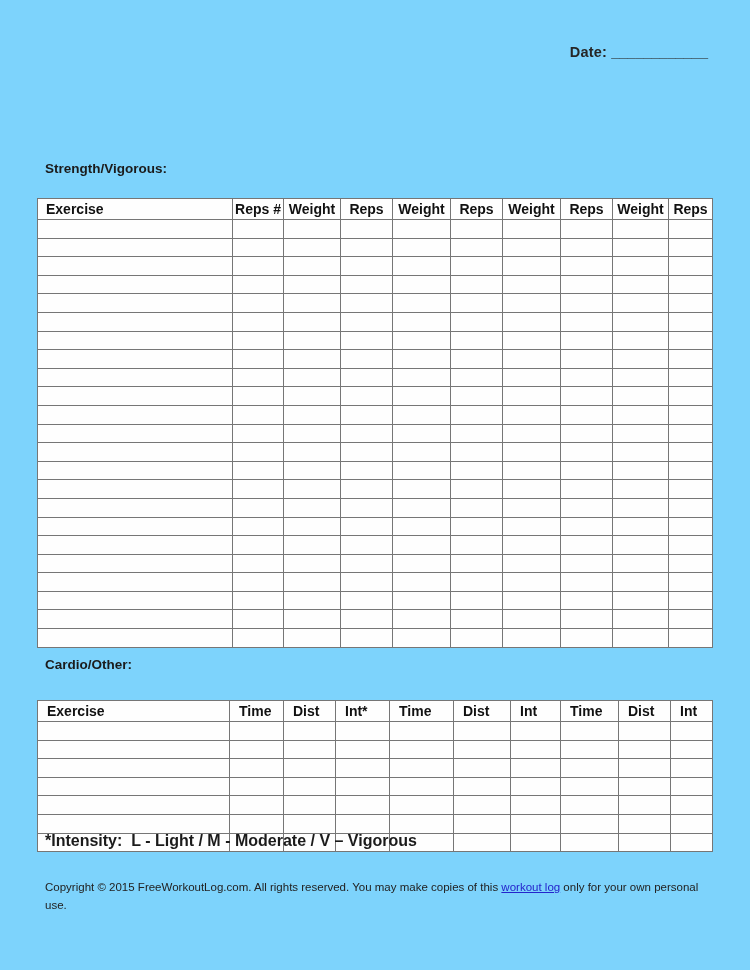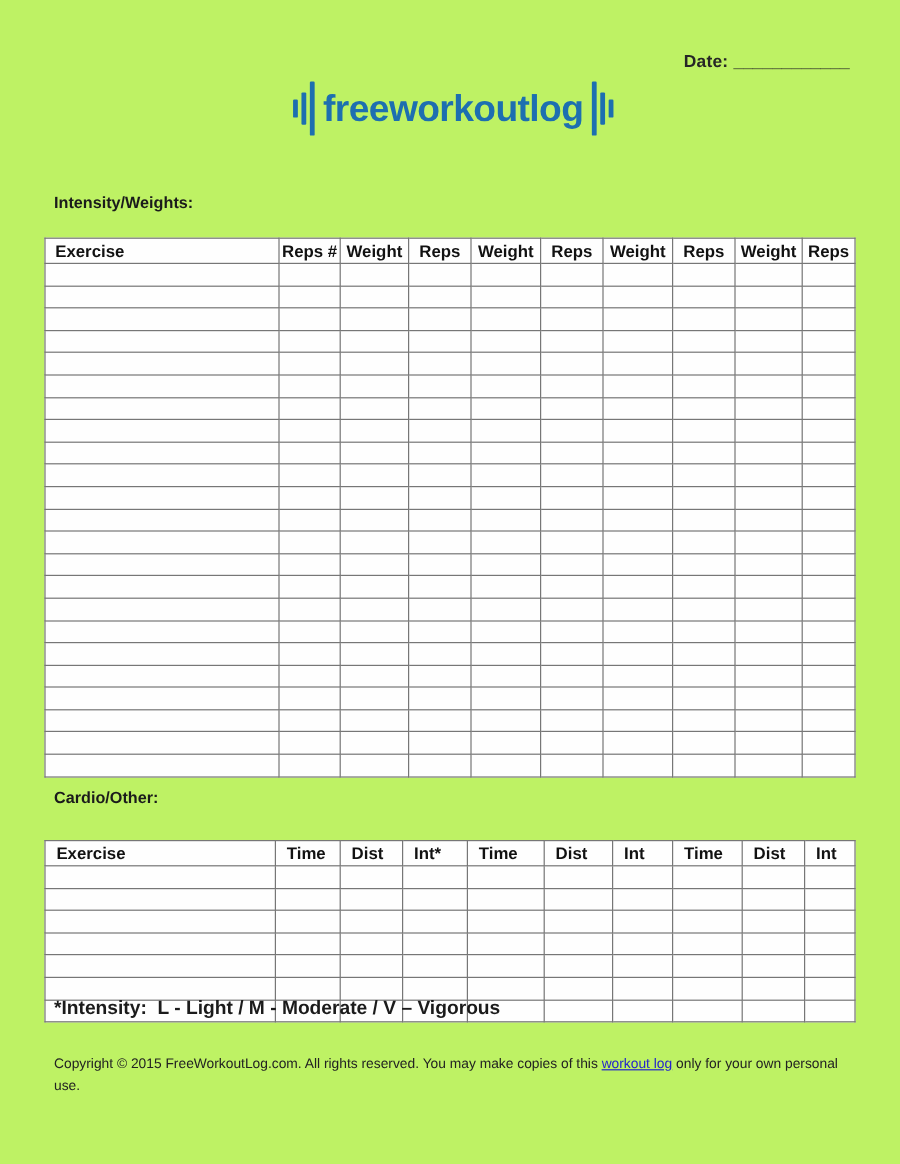--- a/index.html
+++ b/index.html
@@ -5,21 +5,21 @@
   html, body { margin: 0; padding: 0; }
   body {
     background: #fdfdfd;
     font-family: "Liberation Sans", sans-serif;
     color: #1c1c1c;
   }
   .page {
     position: relative;
     width: 750px;
     height: 970px;
-    background: #bef264;
+    background: #7dd3fc;
     overflow: hidden;
   }
 
   
   .date-line {
     position: absolute;
     top: 44px;
     right: 42px;
     font-size: 14.5px;
     font-weight: bold;
@@ -130,36 +130,23 @@
 </head>
 <body>
 
 <div class="page">
 
   <div class="date-line">
     <span>Date:</span>
     <span class="blank">____________</span>
   </div>
 
-  <div class="logo">
-    <span class="bar-cluster">
-      <span class="bar small" style="background: rgb(29, 111, 176);"></span>
-      <span class="bar medium" style="background: rgb(29, 111, 176);"></span>
-      <span class="bar tall" style="background: rgb(29, 111, 176);"></span>
-    </span>
-    <span class="logo-text" style="color: rgb(29, 111, 176);">freeworkoutlog</span>
-    <span class="bar-cluster">
-      <span class="bar tall" style="background: rgb(29, 111, 176);"></span>
-      <span class="bar medium" style="background: rgb(29, 111, 176);"></span>
-      <span class="bar small" style="background: rgb(29, 111, 176);"></span>
-    </span>
-  </div>
-
-
-  <div class="section-heading heading-strength">Intensity/Weights:</div>
+
+
+  <div class="section-heading heading-strength">Strength/Vigorous:</div>
 
   <div class="table-wrap table-strength">
       <table class="grid">
         <colgroup>
           <col style="width: 195px;">
           <col style="width: 51px;">
           <col style="width: 57px;">
           <col style="width: 52px;">
           <col style="width: 58px;">
           <col style="width: 52px;">

